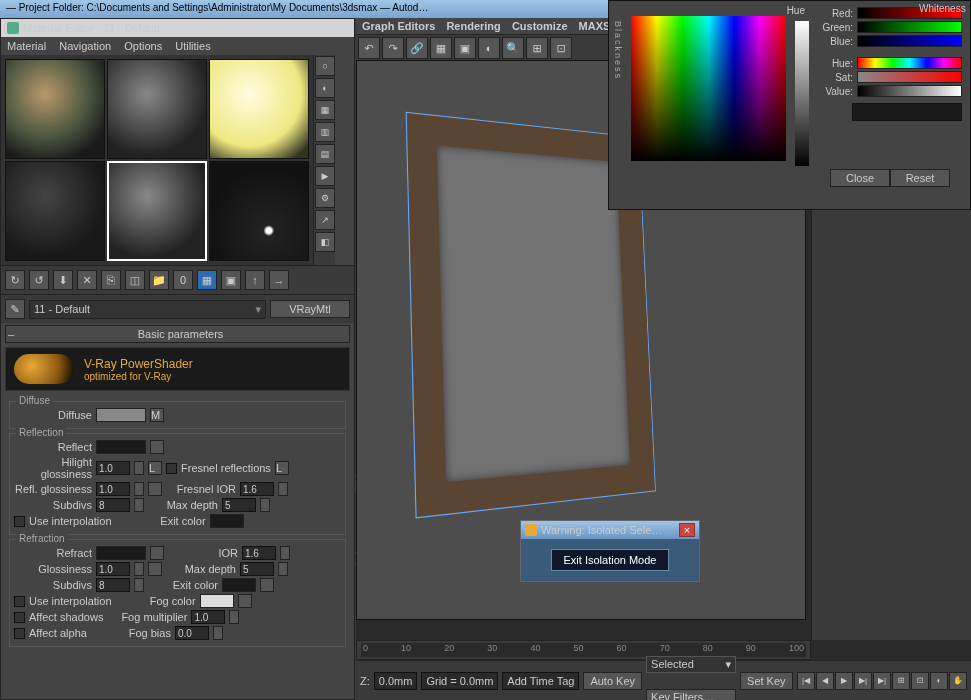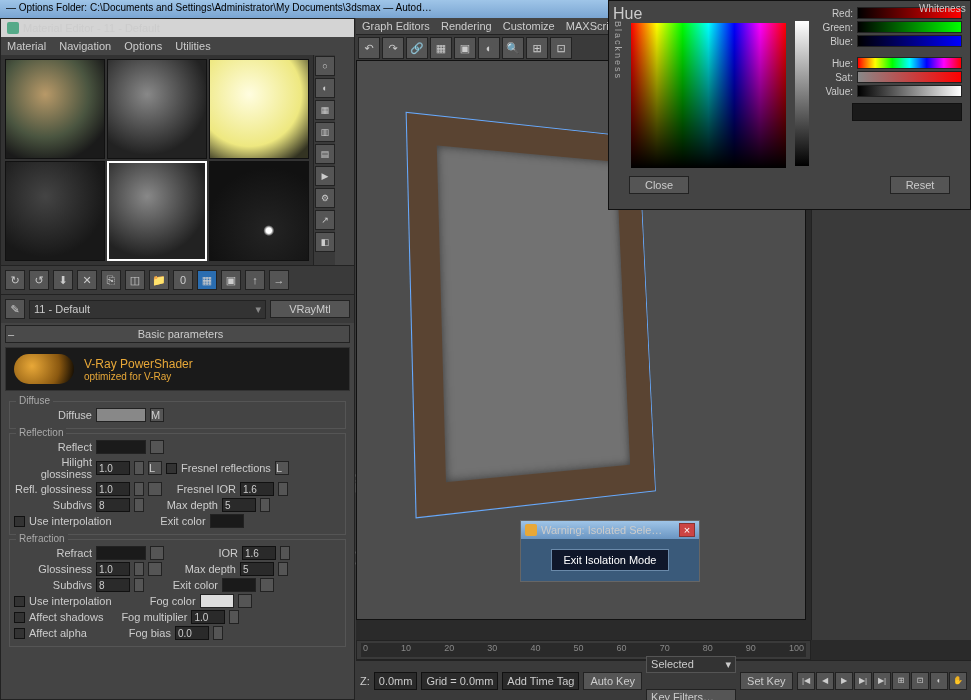--- a/index.html
+++ b/index.html
@@ -41,54 +41,54 @@
 .param-row .lbl2 { text-align:right; flex:0 0 70px; }
 .swatch { width:50px; height:14px; background:#888; border:1px solid #222; }
 .swatch.dark { background:#1a1a1a; }
 .spinner { width:34px; height:14px; background:#2a2a2a; border:1px solid #111; color:#ccc; font-size:10px; padding:0 2px; display:inline-flex; align-items:center; }
 .spin-btns { width:10px; height:14px; background:#555; border:1px solid #222; display:inline-block; }
 .sq { width:14px; height:14px; background:#555; border:1px solid #222; }
 .chk { width:11px; height:11px; background:#333; border:1px solid #111; display:inline-block; }
 
 .viewport-area { position:absolute; left:356px; top:18px; right:0; bottom:0; background:#2a2a2a; }
 .vp-menu { background:#444; padding:2px 6px; border-bottom:1px solid #222; color:#ccc; }
-.vp-menu span { margin-right:8px; }
+.vp-menu span { margin-right:8px;font-weight:bold; }
 .vp-toolbar { background:#3a3a3a; padding:2px; display:flex; gap:2px; border-bottom:1px solid #222; }
 .vp-toolbar .tbtn { width:22px; height:22px; }
 .viewport { position:absolute; left:0; top:42px; width:450px; height:560px; background:#4d4d4d; border:1px solid #111; }
 .frame3d { position:absolute; left:50px; top:60px; width:260px; height:380px; transform:perspective(800px) rotateY(25deg) rotateX(5deg); }
 .frame-outer { width:100%; height:100%; border:30px solid #5a4432; background:rgba(200,200,200,0.3); box-shadow:inset 0 0 10px rgba(0,0,0,0.5); }
 .wireframe { position:absolute; inset:0; border:1px solid #6af; }
 .wireframe::before,.wireframe::after { content:""; position:absolute; background:#6af; }
 
 .cmd-panel { position:absolute; right:0; top:42px; width:160px; bottom:60px; background:#3a3a3a; border-left:1px solid #222; }
 .cmd-btns { padding:4px; display:flex; gap:6px; justify-content:center; }
 .cmd-btns .tbtn { width:22px; height:22px; }
 
 .color-picker { position:absolute; left:608px; top:0; width:363px; height:210px; background:#444; border:1px solid #111; z-index:50; }
 .cp-body { display:flex; }
 .cp-left { width:200px; padding:4px; }
-.cp-hue-label { text-align:left; font-size:16px; color:#ccc; }
+.cp-hue-label { text-align:right; font-size:10px; color:#ccc; }
 .cp-white-label { position:absolute; left:310px; top:2px; font-size:10px; }
 .cp-blackness { position:absolute; left:4px; top:20px; writing-mode:vertical-lr; font-size:9px; color:#aaa; letter-spacing:2px; }
 .cp-main { width:155px; height:145px; margin-left:18px; background:linear-gradient(to bottom,transparent,#000),linear-gradient(to right,red,yellow,lime,cyan,blue,magenta,red); position:relative; }
 .cp-whiteness { position:absolute; left:186px; top:20px; width:14px; height:145px; background:linear-gradient(to bottom,#fff,#808080,#000); }
 .cp-right { flex:1; padding:4px 8px; }
 .cp-row { display:flex; align-items:center; gap:4px; margin:2px 0; justify-content:flex-end; }
 .cp-row .clbl { width:36px; text-align:right; font-size:10px; }
 .cp-slider { flex:1; height:12px; border:1px solid #222; }
 .cp-slider.red { background:linear-gradient(to right,#000,#f00); }
 .cp-slider.green { background:linear-gradient(to right,#000,#0f0); }
 .cp-slider.blue { background:linear-gradient(to right,#000,#00f); }
 .cp-slider.hue { background:linear-gradient(to right,red,yellow,lime,cyan,blue,magenta,red); }
 .cp-slider.sat { background:linear-gradient(to right,#888,#f00); }
 .cp-slider.val { background:linear-gradient(to right,#000,#fff); }
 .cp-swatch-big { width:110px; height:18px; background:#1a1a1a; border:1px solid #111; margin:6px 0 6px auto; }
 .cp-btn { width:60px; height:18px; background:#555; border:1px solid #222; color:#ccc; text-align:center; line-height:16px; }
-.cp-bottom { display:flex; justify-content:space-between; padding:4px 20px; }
+.cp-bottom { display:flex; justify-content:flex-end; padding:4px 20px; }
 
 .warn-dlg { position:absolute; left:520px; top:520px; width:180px; background:#d4d4d4; border:1px solid #666; z-index:40; }
 .warn-title { background:linear-gradient(#9fc5e8,#6a95c2); color:#000; padding:2px 4px; display:flex; align-items:center; gap:4px; font-size:10px; }
 .warn-title .ico { width:12px; height:12px; background:#e8a838; border-radius:2px; }
 .warn-title .x { margin-left:auto; width:16px; height:14px; background:#c44; color:#fff; text-align:center; line-height:12px; border:1px solid #833; }
 .warn-body { background:#3a5a7a; padding:10px; text-align:center; }
 .warn-btn { background:#0f172a; border:1px solid #6a8aaa; padding:4px 12px; color:#fff; display:inline-block; }
 
 .timeline { position:absolute; left:356px; bottom:40px; right:160px; height:20px; background:#3a3a3a; border:1px solid #222; display:flex; align-items:center; }
 .time-slider { flex:1; height:14px; background:#2a2a2a; margin:0 4px; position:relative; }
@@ -98,21 +98,21 @@
 .status-bar .field { background:#2a2a2a; border:1px solid #111; padding:2px 4px; }
 .status-bar .btn { background:#555; border:1px solid #222; padding:2px 6px; }
 .sel-dd { background:#333; border:1px solid #555; padding:1px 4px; width:90px; display:flex; justify-content:space-between; }
 .play-btns { display:flex; gap:1px; margin-left:auto; }
 .play-btns .tbtn { width:18px; height:18px; font-size:8px; }
 .wm-url { position:absolute; right:10px; bottom:80px; color:rgba(200,200,200,0.5); font-size:22px; font-style:italic; }
 </style>
 </head>
 <body>
 
-<div class="titlebar">— Options Folder: C:\Documents and Settings\Administrator\My Documents\3dsmax     — Autod…</div>
+<div class="titlebar">— Project Folder: C:\Documents and Settings\Administrator\My Documents\3dsmax     — Autod…</div>
 
 <div class="watermark" style="left:360px;top:170px">魔天制造VRAY技术交流QQ群29842760</div>
 <div class="watermark" style="left:360px;top:245px">魔天制造VRAY技术交流QQ群29842760</div>
 <div class="watermark" style="left:430px;top:320px">魔天制造VRAY技术交流QQ群29842760</div>
 <div class="watermark" style="left:360px;top:395px">魔天制造VRAY技术交流QQ群29842760</div>
 <div class="watermark" style="left:150px;top:470px">魔天制造VRAY技术交流QQ群29842760</div>
 <div class="watermark" style="left:10px;top:545px">魔天制造VRAY技术交流QQ群29842760</div>
 <div class="watermark" style="left:360px;top:660px">魔天制造VRAY技术交流QQ群29842760</div>
 <div class="wm-url">www.snren.com</div>
 

